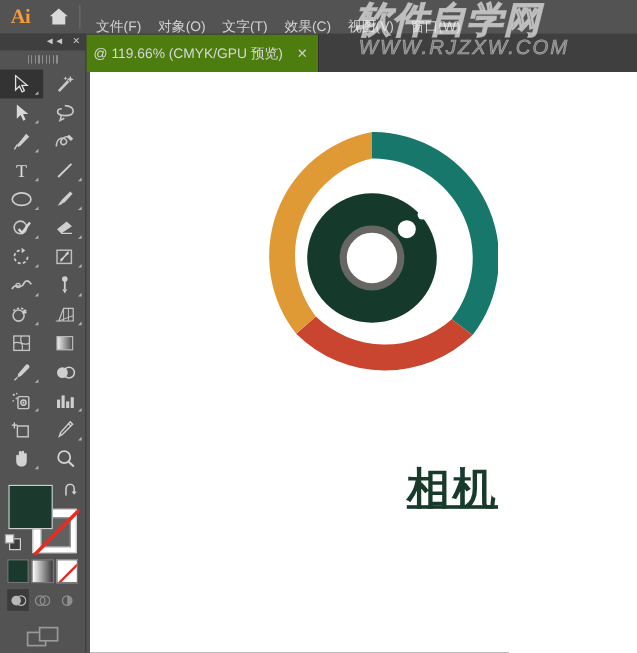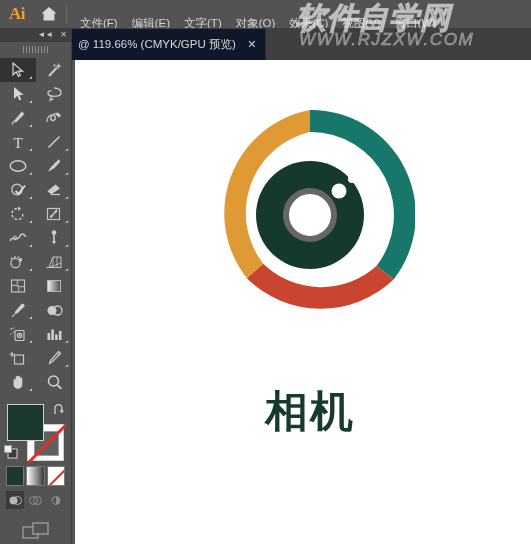--- a/index.html
+++ b/index.html
@@ -51,21 +51,21 @@
 
   
   #tabbar {
     position: absolute; left: 0; top: 28px;
     width: 531px; height: 32px;
     background: #3f3f3f;
   }
   #doc-tab {
     position: absolute; left: 68px; top: 1px;
     height: 31px;
-    background: #0f172a;
+    background: #4d7c0f;
     display: flex; align-items: center;
     padding: 0 7px 0 10px;
     border-right: 1px solid #2e2e2e;
   }
   #doc-tab-title {
     color: #d8d8d8; font-size: 11.5px; white-space: nowrap;
   }
   #doc-tab-close {
     margin-left: 10px;
     color: #cfcfcf; font-size: 11px; font-weight: bold;
@@ -219,26 +219,27 @@
     overflow: hidden;
   }
   #artwork {
     position: absolute;
     left: 130px; top: 50px;
   }
   #art-label {
     position: absolute;
     left: 0; top: 273px;
     width: 210px;
-    text-align: center;
-    font-size: 43px;
+    text-align: right;
+    font-size: 36px;
     font-weight: bold;
     color: #173a2b;
     font-family: "DejaVu Sans", "Liberation Sans", sans-serif;
     letter-spacing: 2px;
+    text-decoration: underline;
   }
 
   
   #watermark {
     position: absolute; left: 296px; top: 2px;
     pointer-events: none;
     user-select: none;
     font-style: italic;
   }
   #wm-cn {
@@ -266,23 +267,22 @@
 
   <div id="menubar">
     <div id="ai-logo">Ai</div>
     <div id="home-btn">
       <svg width="18" height="16" viewBox="0 0 18 16">
         <path d="M9 1 L1.5 7.5 L3.6 7.5 L3.6 14.5 L14.4 14.5 L14.4 7.5 L16.5 7.5 Z" fill="#d9d9d9"></path>
       </svg>
     </div>
     <div id="menu-sep"></div>
     <div class="menu-item">文件(F)</div>
-    <div class="menu-item">编辑(E)</div>
+    <div class="menu-item">对象(O)</div>
     <div class="menu-item">文字(T)</div>
-    <div class="menu-item">对象(O)</div>
     <div class="menu-item">效果(C)</div>
     <div class="menu-item">视图(V)</div>
     <div class="menu-item">窗口(W)</div>
   </div>
 
   <div id="tabbar">
     <div id="doc-tab">
       <span id="doc-tab-title">@ 119.66% (CMYK/GPU 预览)</span>
       <span id="doc-tab-close">✕</span>
     </div>

